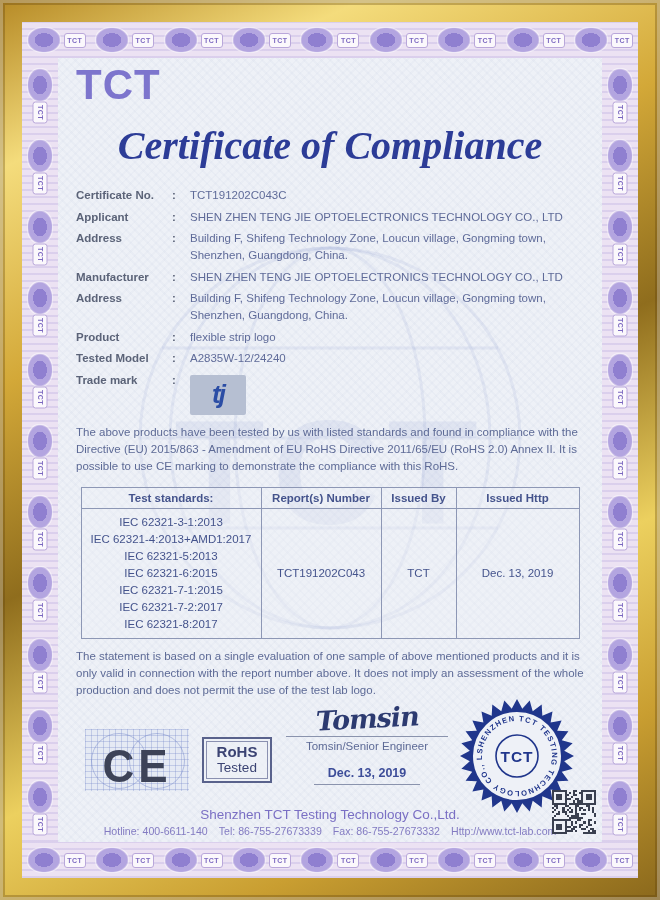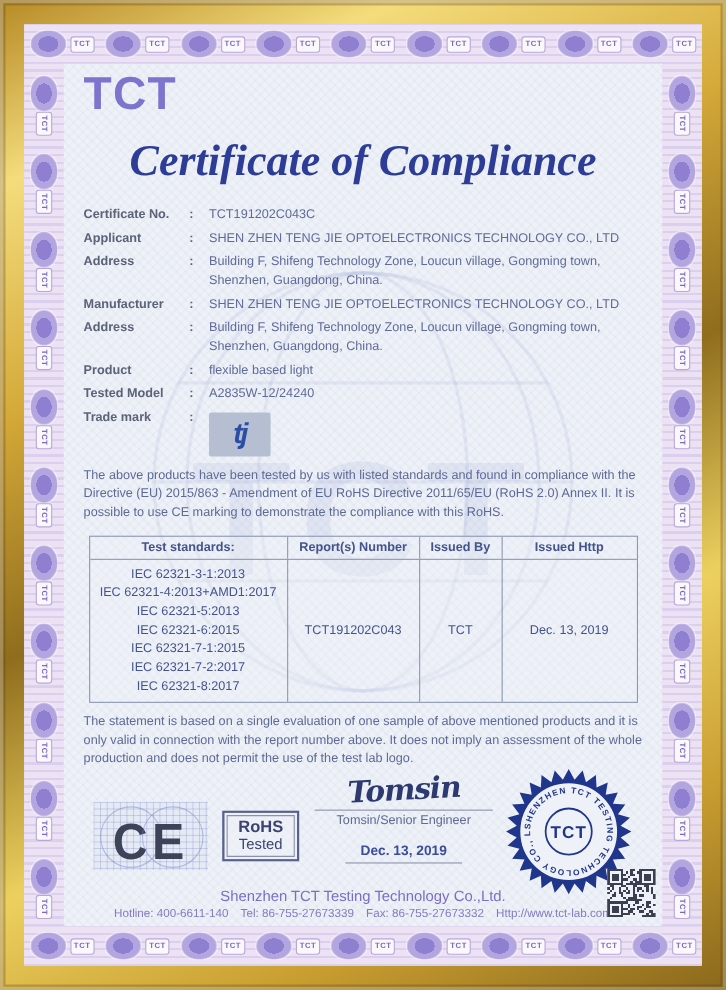--- a/index.html
+++ b/index.html
@@ -332,21 +332,21 @@
           <span class="f-value">SHEN ZHEN TENG JIE OPTOELECTRONICS TECHNOLOGY CO., LTD</span>
         </div>
         <div class="frow">
           <span class="f-label">Address</span>
           <span class="f-colon">:</span>
           <span class="f-value">Building F, Shifeng Technology Zone, Loucun village, Gongming town, Shenzhen, Guangdong, China.</span>
         </div>
         <div class="frow">
           <span class="f-label">Product</span>
           <span class="f-colon">:</span>
-          <span class="f-value">flexible based light</span>
+          <span class="f-value">flexible strip logo</span>
         </div>
         <div class="frow">
           <span class="f-label">Tested Model</span>
           <span class="f-colon">:</span>
           <span class="f-value">A2835W-12/24240</span>
         </div>
         <div class="frow">
           <span class="f-label">Trade mark</span>
           <span class="f-colon">:</span>
           <span class="f-value">

